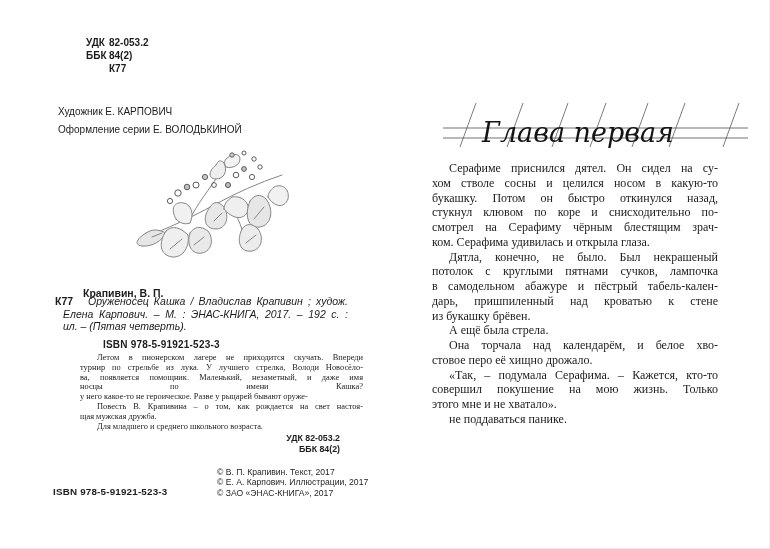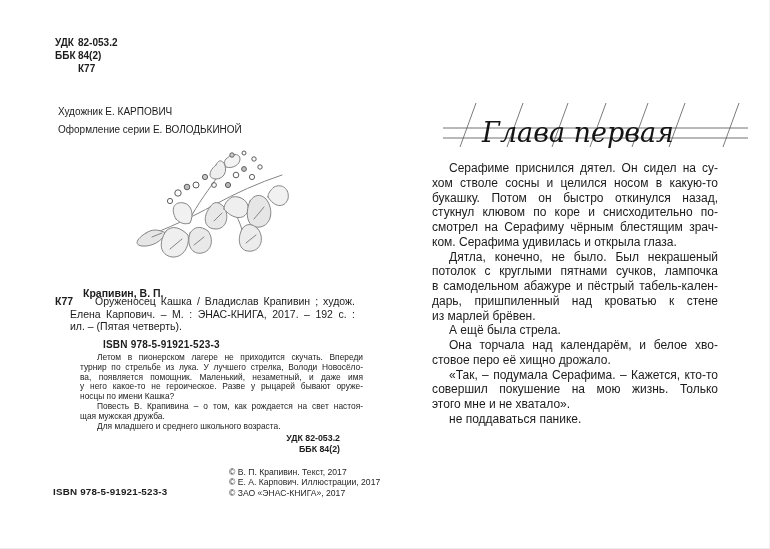--- a/index.html
+++ b/index.html
@@ -6,38 +6,38 @@
   #spread{
     position:relative;width:770px;height:549px;background:#ffffff;overflow:hidden;
     font-family:"Liberation Sans",sans-serif;color:#1c1c1c;
     box-shadow:inset 0 -1px 0 #ececec, inset -1px 0 0 #f2f2f2;
   }
   
   .ln{white-space:nowrap;}
   .just .ln{white-space:normal;text-align:justify;text-align-last:justify;}
   .just .para .ln:last-child{text-align-last:left;}
   .just.block .ln:last-child{text-align-last:left;}
-  .para{margin:0;padding:0;}
+  .para{margin:0;padding:0;font-family:Liberation Serif, serif;}
   .indent .para .ln:first-child{text-indent:17px;}
 
   
   .codes-top{position:absolute;left:55px;top:36px;font-weight:bold;font-size:10px;line-height:13px;}
-  .codes-top .lbl{display:inline-block;width:23px;}
+  .codes-top .lbl{display:inline-block;width:23px;margin-left:31px;}
   .credits{position:absolute;left:58px;top:103px;width:312px;font-size:10px;line-height:17.5px;}
   .credits .ln{}
   .sketch{position:absolute;left:132px;top:145px;}
   .author-heading{position:absolute;left:83px;top:279px;font-weight:bold;font-size:10.5px;margin-top:8px;}
   .entry-code{position:absolute;left:55px;top:295px;font-weight:bold;font-size:10.5px;}
-  .bib-lines{position:absolute;left:70px;top:295px;width:285px;font-size:10.5px;line-height:12.7px;}
+  .bib-lines{position:absolute;left:63px;top:295px;width:285px;font-size:10.5px;line-height:12.7px;font-style:italic;}
   .bib-lines .ln:first-child{text-indent:25px;}
   .isbn-mid{position:absolute;left:103px;top:339px;font-weight:bold;font-size:10px;letter-spacing:.2px;}
   .annotation{position:absolute;left:80px;top:353px;width:283px;font-size:8.4px;line-height:9.8px;}
   .codes-bottom{position:absolute;left:140px;top:433px;width:200px;font-weight:bold;font-size:8.8px;line-height:11px;}
   .codes-bottom .ln{text-align:right;}
-  .copyright{position:absolute;left:217px;top:467px;font-size:8.6px;line-height:10.4px;color:#262626;margin-left:12px;}
+  .copyright{position:absolute;left:217px;top:467px;font-size:8.6px;line-height:10.4px;color:#262626;}
   .isbn-bottom{position:absolute;left:53px;top:486px;font-weight:bold;font-size:9.8px;letter-spacing:.2px;}
 
   
   .chapter-head{position:absolute;left:433px;top:95px;}
   .chapter-title-text{
     font-family:"DejaVu Serif",serif;font-style:italic;font-size:27px;fill:#141414;
   }
   .body-text{position:absolute;left:432px;top:161px;width:286px;font-size:12px;line-height:14.75px;color:#1b1b1b;}
 </style>
 </head>
@@ -111,22 +111,22 @@
         <div class="ln">ил. – (Пятая четверть).</div>
       </div>
 
     <div class="isbn-mid">ISBN 978-5-91921-523-3</div>
 
     <div class="annotation just indent">
         <div class="para">
           <div class="ln">Летом в пионерском лагере не приходится скучать. Впереди</div>
           <div class="ln">турнир по стрельбе из лука. У лучшего стрелка, Володи Новосёло-</div>
           <div class="ln">ва, появляется помощник. Маленький, незаметный, и даже имя</div>
+          <div class="ln">носцы по имени Кашка?</div>
           <div class="ln">у него какое-то не героическое. Разве у рыцарей бывают оруже-</div>
-          <div class="ln">носцы по имени Кашка?</div>
         </div>
         <div class="para">
           <div class="ln">Повесть В. Крапивина – о том, как рождается на свет настоя-</div>
           <div class="ln">щая мужская дружба.</div>
         </div>
         <div class="para">
           <div class="ln">Для младшего и среднего школьного возраста.</div>
         </div>
       </div>
 
@@ -170,21 +170,21 @@
           <div class="ln">букашку. Потом он быстро откинулся назад,</div>
           <div class="ln">стукнул клювом по коре и снисходительно по-</div>
           <div class="ln">смотрел на Серафиму чёрным блестящим зрач-</div>
           <div class="ln">ком. Серафима удивилась и открыла глаза.</div>
         </div>
         <div class="para">
           <div class="ln">Дятла, конечно, не было. Был некрашеный</div>
           <div class="ln">потолок с круглыми пятнами сучков, лампочка</div>
           <div class="ln">в самодельном абажуре и пёстрый табель-кален-</div>
           <div class="ln">дарь, пришпиленный над кроватью к стене</div>
-          <div class="ln">из марлей брёвен.</div>
+          <div class="ln">из букашку брёвен.</div>
         </div>
         <div class="para">
           <div class="ln">А ещё была стрела.</div>
         </div>
         <div class="para">
           <div class="ln">Она торчала над календарём, и белое хво-</div>
           <div class="ln">стовое перо её хищно дрожало.</div>
         </div>
         <div class="para">
           <div class="ln">«Так, – подумала Серафима. – Кажется, кто-то</div>

